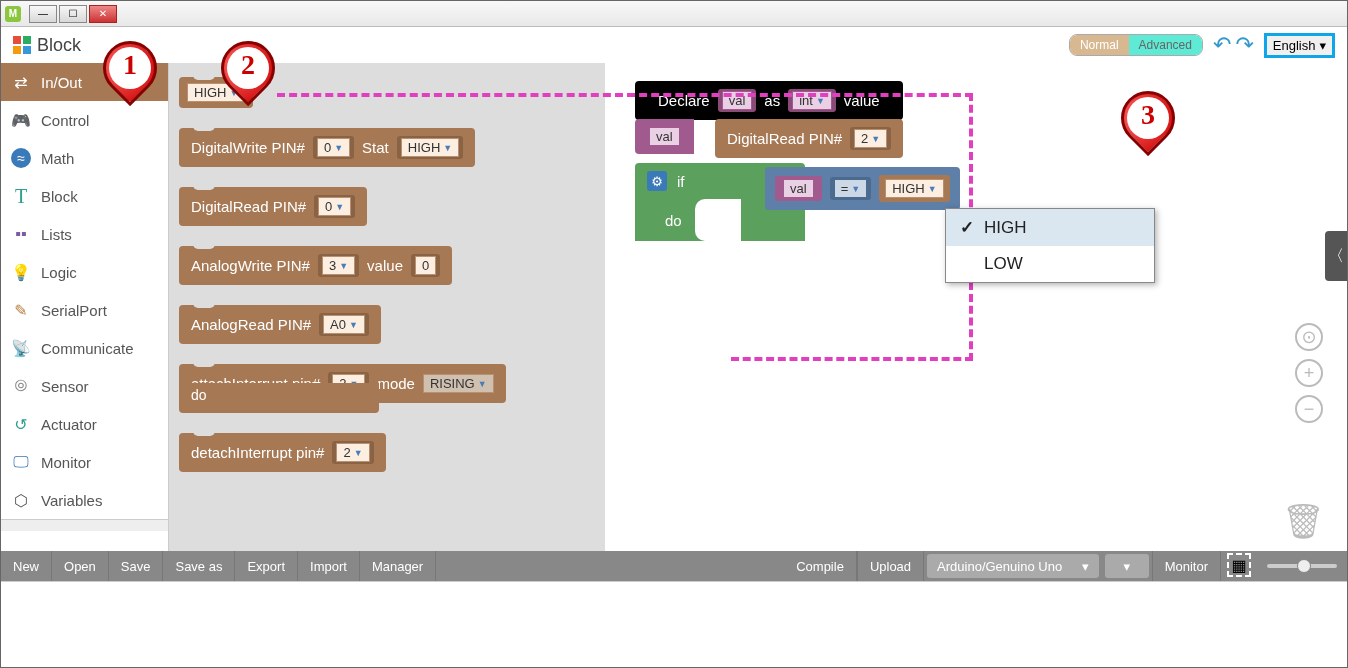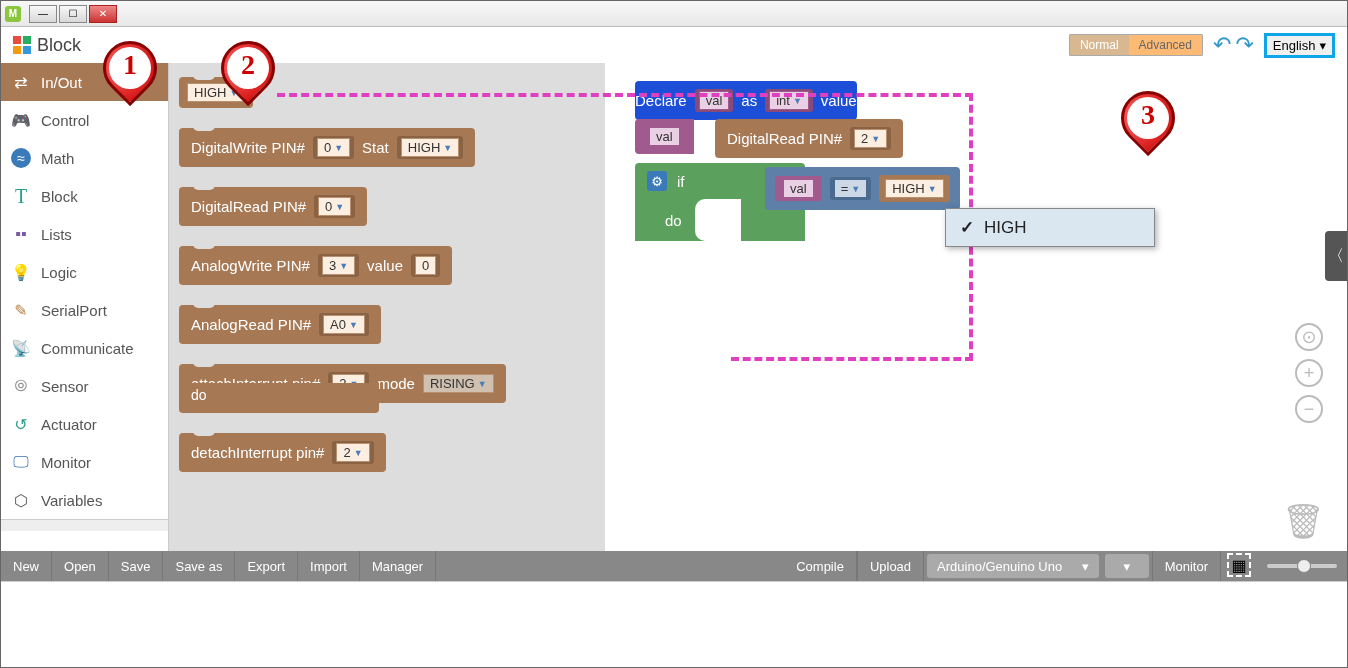--- a/index.html
+++ b/index.html
@@ -16,22 +16,22 @@
   
   .toprow { height:36px; display:flex; align-items:center; padding:0 12px; position:relative;}
   .blocks-label { display:flex; align-items:center; font-family:"Courier New",monospace; font-size:18px; color:#444; gap:6px;}
   .puzzle-icon { width:18px; height:18px; position:relative; }
   .puzzle-icon::before { content:""; position:absolute; width:8px; height:8px; background:#e74c3c; top:0; left:0;}
   .puzzle-icon::after { content:""; position:absolute; width:8px; height:8px; background:#27ae60; top:0; right:0;}
   .puzzle-icon span::before { content:""; position:absolute; width:8px; height:8px; background:#f39c12; bottom:0; left:0;}
   .puzzle-icon span::after { content:""; position:absolute; width:8px; height:8px; background:#3498db; bottom:0; right:0;}
   .copyright { position:absolute; left:50%; transform:translateX(-50%); font-family:"Courier New",monospace; font-size:13px; color:#999;}
   .top-right { position:absolute; right:12px; display:flex; align-items:center; gap:10px;}
-  .mode-toggle { display:flex; border:1px solid #aaa; border-radius:1px; overflow:hidden;}
-  .mode-btn { padding:3px 10px; font-size:12px; background:#fdba74; color:#666;}
+  .mode-toggle { display:flex; border:1px solid #aaa; border-radius:8px; overflow:hidden;}
+  .mode-btn { padding:3px 10px; font-size:12px; background:#5eead4; color:#666;}
   .mode-btn.active { background:#d8b890; color:#fff;}
   .undo-redo { display:flex; gap:4px; }
   .ur-btn { font-size:22px; color:#3399cc; cursor:pointer;}
   .lang-sel { border:3px solid #0ea5e9; padding:2px 6px; font-size:13px; background:#f0f0f0; display:flex; align-items:center; gap:4px;}
   
   
   .main { display:flex; height:488px; position:relative;}
   .sidebar { width:168px; background:#fff; overflow-y:auto; border-right:1px solid #ccc;}
   .cat { height:38px; display:flex; align-items:center; padding:0 10px; gap:10px; font-family:"Courier New",monospace; font-size:15px; color:#555; cursor:pointer;}
   .cat.active { background:#a67854; color:#fff;}
@@ -48,21 +48,21 @@
   
   
   .workspace { flex:1; background:#fff; position:relative; overflow:hidden;}
   .ws-scroll-right { position:absolute; right:0; top:168px; width:22px; height:50px; background:#555; border-radius:4px 0 0 4px; display:flex; align-items:center; justify-content:center; color:#fff;}
   .ws-controls { position:absolute; right:24px; top:260px; display:flex; flex-direction:column; gap:8px; align-items:center;}
   .ws-ctrl { width:28px; height:28px; border:2px solid #bbb; border-radius:50%; color:#bbb; display:flex; align-items:center; justify-content:center; font-size:18px;}
   .trash { position:absolute; right:22px; bottom:10px; font-size:34px; color:#bbb;}
   
   
   .ws-block { position:absolute; font-family:"Courier New",monospace; font-size:15px; color:#fff;}
-  .declare-block { left:30px; top:18px; background:#1d4ed8; padding:8px 0; border-radius:4px; display:flex; align-items:center; gap:8px;}
+  .declare-block { left:30px; top:18px; background:#000000; padding:8px 23px; border-radius:4px; display:flex; align-items:center; gap:8px;}
   .declare-block .field { background:#8a4a78; padding:2px 4px; border-radius:3px;}
   .declare-block .pin-sel { background:#ead0e4; border-color:#a05a8e;}
   .val-block { left:30px; top:56px; background:#a05a8e; padding:8px 14px; border-radius:4px 0 0 4px; display:flex; align-items:center;}
   .digread-block { left:110px; top:56px; background:#a67854; padding:8px 12px; border-radius:4px; display:flex; align-items:center; gap:8px;}
   .if-block { left:30px; top:100px; width:170px;}
   .if-head { background:#5ba05c; padding:8px 12px; border-radius:4px 4px 0 0; display:flex; align-items:center; gap:10px;}
   .gear { background:#3b7ab8; width:20px; height:20px; border-radius:3px; display:flex; align-items:center; justify-content:center; font-size:13px;}
   .if-body { background:#5ba05c; padding:6px 12px 6px 30px; height:42px; display:flex; align-items:center;}
   .if-notch { position:absolute; left:60px; width:46px; height:100%; background:#fff; border-radius:10px 0 0 10px; }
   .if-body-holder{position:relative;}
@@ -335,20 +335,24 @@
             <span>HIGH</span>
             <span class="dd-arrow">▼</span>
           </span></span>
     </div>
 
     <div class="dropdown-menu">
       <div class="dd-item sel">
           <span class="dd-check">✓</span>
           <span>HIGH</span>
         </div>
+      <div class="dd-item">
+          <span class="dd-check"></span>
+          <span>LOW</span>
+        </div>
     </div>
 
     <div class="ws-scroll-right">〈</div>
 
     <div class="ws-controls">
       <div class="ws-ctrl">⊙</div>
       <div class="ws-ctrl">+</div>
       <div class="ws-ctrl">−</div>
     </div>
     <div class="trash">🗑</div>

